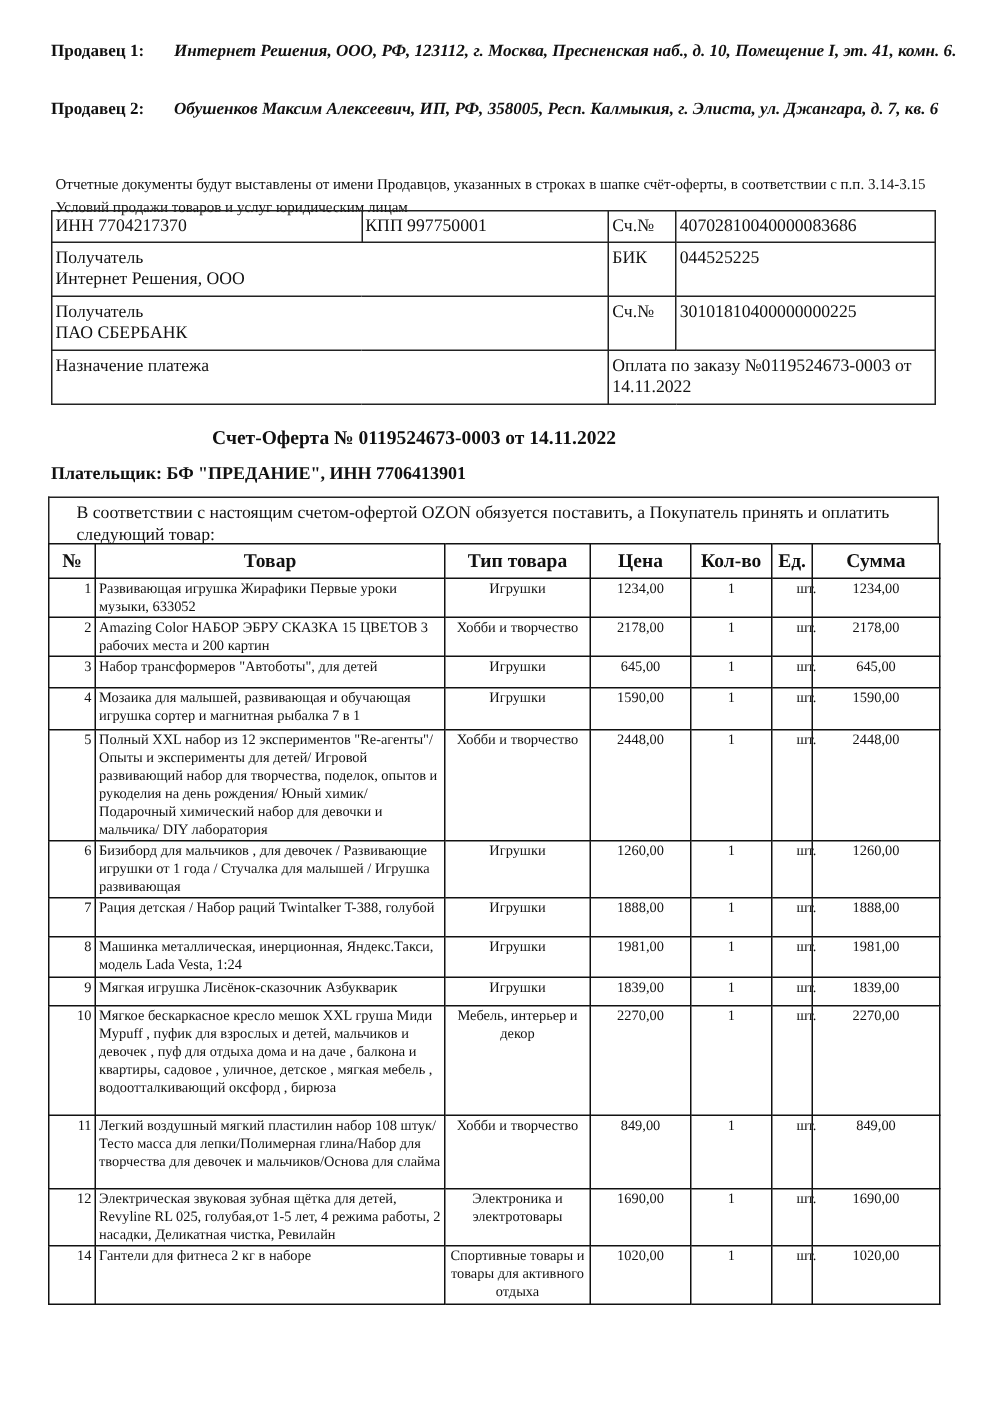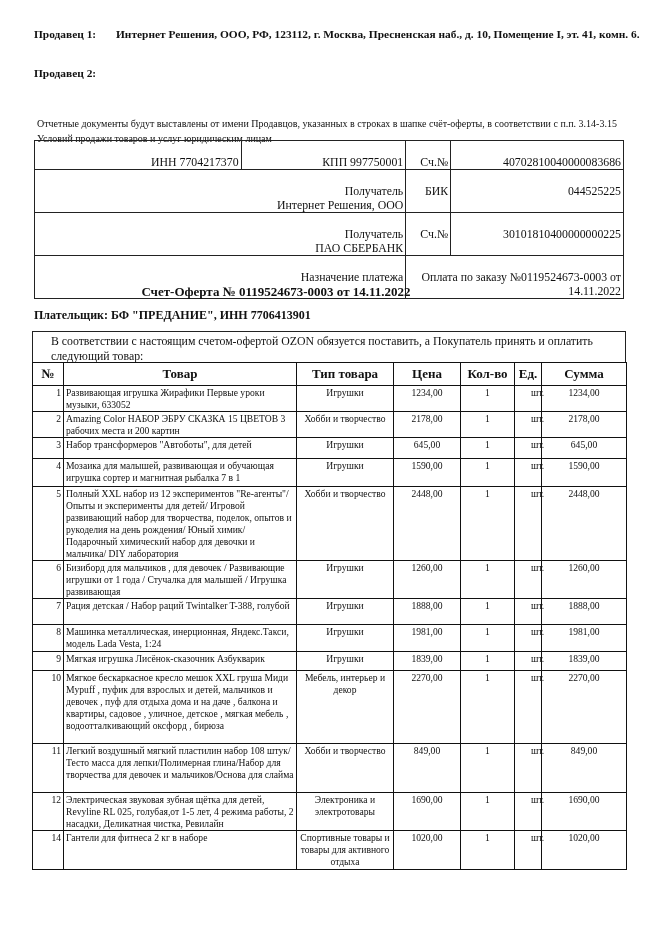--- a/index.html
+++ b/index.html
@@ -1,31 +1,31 @@
 <!DOCTYPE html>
 <html><head>
   <meta charset="utf-8">
   <style>
     * { box-sizing: border-box; margin: 0; padding: 0; }
     html, body { width: 660px; height: 951px; background: #ffffff; overflow: hidden; }
     body { font-family: "Liberation Serif", "DejaVu Serif", serif; color: #111; position: relative; }
 
     .seller { position: absolute; left: 34px; font-weight: bold; font-size: 11.4px; line-height: 15px; display: flex; }
     .seller .lbl { width: 82px; flex: none; white-space: nowrap; }
-    .seller .val { width: 540px; }
+    .seller .val { width: 540px; font-style: italic; }
     #seller1 { top: 27px; }
     #seller2 { top: 66px; }
 
     .note { position: absolute; left: 37px; top: 117px; width: 600px; font-size: 10px; line-height: 14.5px; }
 
     table { border-collapse: collapse; position: absolute; }
     td, th { border: 1px solid #222; vertical-align: top; }
 
     #bank { left: 34px; top: 140px; width: 590px; font-size: 11.8px; line-height: 14px; }
-    #bank td { padding: 14px 2px 0 2px; text-align: right; }
+    #bank td { padding: 2px 2px 0 2px; }
     #bank tr.r1 td { height: 21px; }
     #bank tr.r2 td, #bank tr.r3 td, #bank tr.r4 td { height: 36px; }
 
     .title { position: absolute; top: 284px; left: 0; width: 552px; text-align: center; font-weight: bold; font-size: 13px; }
     .payer { position: absolute; top: 308px; left: 34px; font-weight: bold; font-size: 12px; }
 
     #intro { position: absolute; left: 32px; top: 331px; width: 594px; border: 1px solid #222; border-bottom: none; font-size: 11.8px; line-height: 14.5px; padding: 2px 2px 2px 18px; height: 31px; }
 
     #items { left: 32px; top: 362px; width: 594px; font-size: 9.6px; line-height: 12px; table-layout: fixed; }
     #items th { font-size: 13px; font-weight: bold; text-align: center; vertical-align: middle; height: 23px; border: 1.4px solid #111; }
@@ -37,20 +37,21 @@
   </style>
 </head>
 <body>
 
 <div class="seller" id="seller1">
   <span class="lbl">Продавец 1:</span>
   <span class="val">Интернет Решения, ООО, РФ, 123112, г. Москва, Пресненская наб., д. 10, Помещение  I, эт. 41, комн. 6.</span>
 </div>
 <div class="seller" id="seller2">
   <span class="lbl">Продавец 2:</span>
+  <span class="val">Обушенков Максим Алексеевич, ИП, РФ, 358005, Респ. Калмыкия, г. Элиста, ул. Джангара, д. 7, кв. 6</span>
 </div>
 
 <div class="note">Отчетные документы будут выставлены от имени Продавцов, указанных в строках в шапке счёт-оферты, в соответствии с п.п. 3.14-3.15 Условий продажи товаров и услуг юридическим лицам</div>
 
 <table id="bank">
   <colgroup>
     <col style="width:207px">
       <col style="width:165px">
       <col style="width:45px">
       <col style="width:173px">

